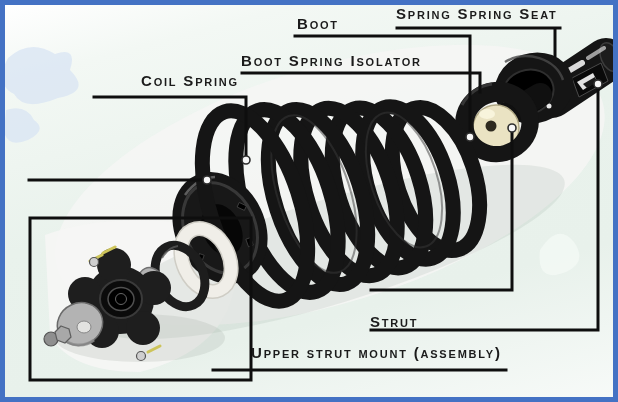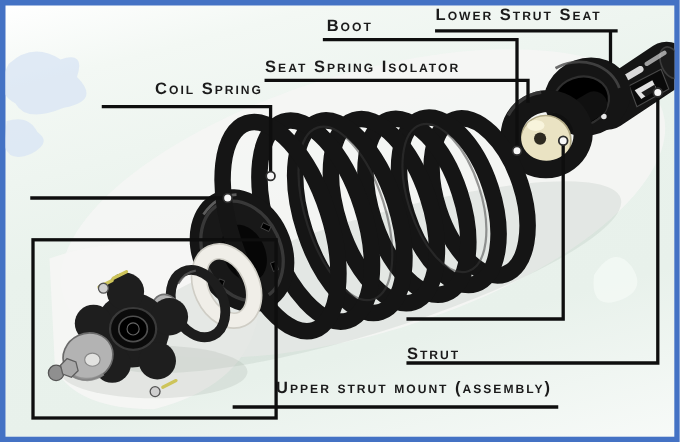--- a/index.html
+++ b/index.html
@@ -177,20 +177,20 @@
         <circle cx="246" cy="160" r="4"></circle>
         <circle cx="207" cy="180" r="4"></circle>
         <circle cx="512" cy="128" r="4"></circle>
         <circle cx="598" cy="84" r="4"></circle>
       </g>
     </svg>
   </div>
 
   <div class="layer">
     <div class="lbl lbl-boot">Boot</div>
-    <div class="lbl lbl-lss">Lower Strut Seat</div>
-    <div class="lbl lbl-lsi">Seat Spring Isolator</div>
+    <div class="lbl lbl-lss">Spring Spring Seat</div>
+    <div class="lbl lbl-lsi">Boot Spring Isolator</div>
     <div class="lbl lbl-coil">Coil Spring</div>
     <div class="lbl lbl-strut">Strut</div>
     <div class="lbl lbl-mount">Upper strut mount (assembly)</div>
   </div>
 
 </div>
 
 </body></html>

